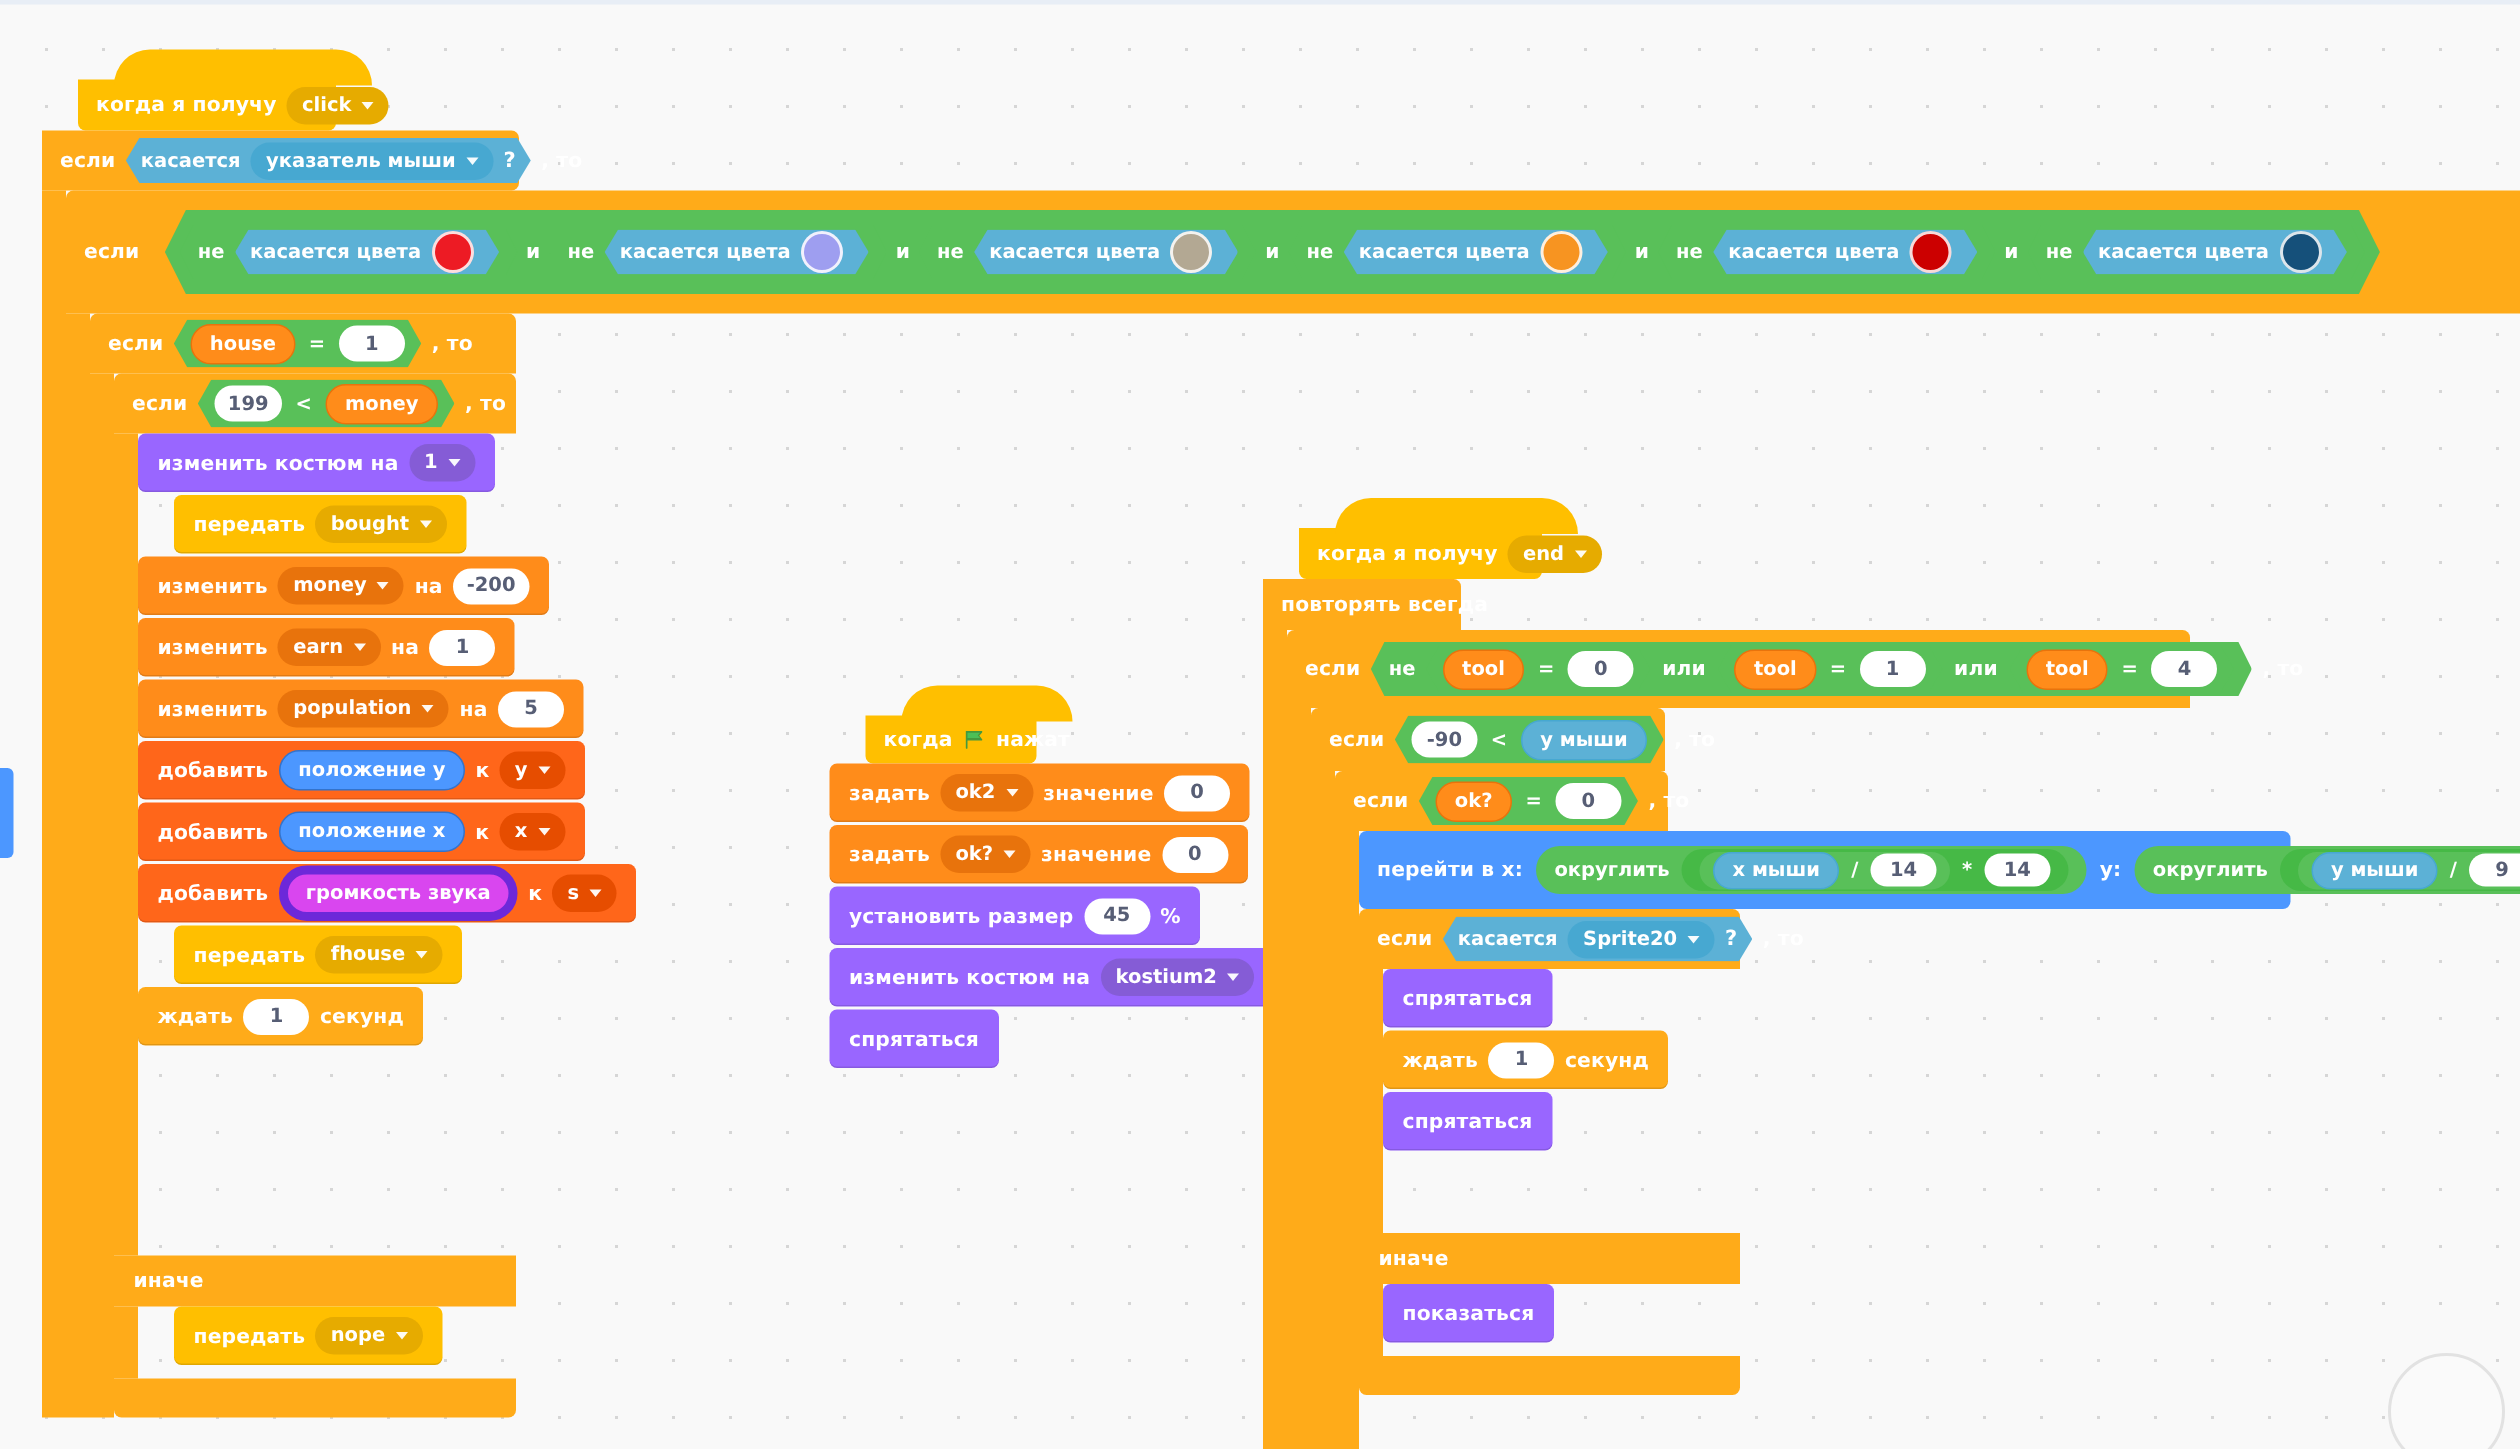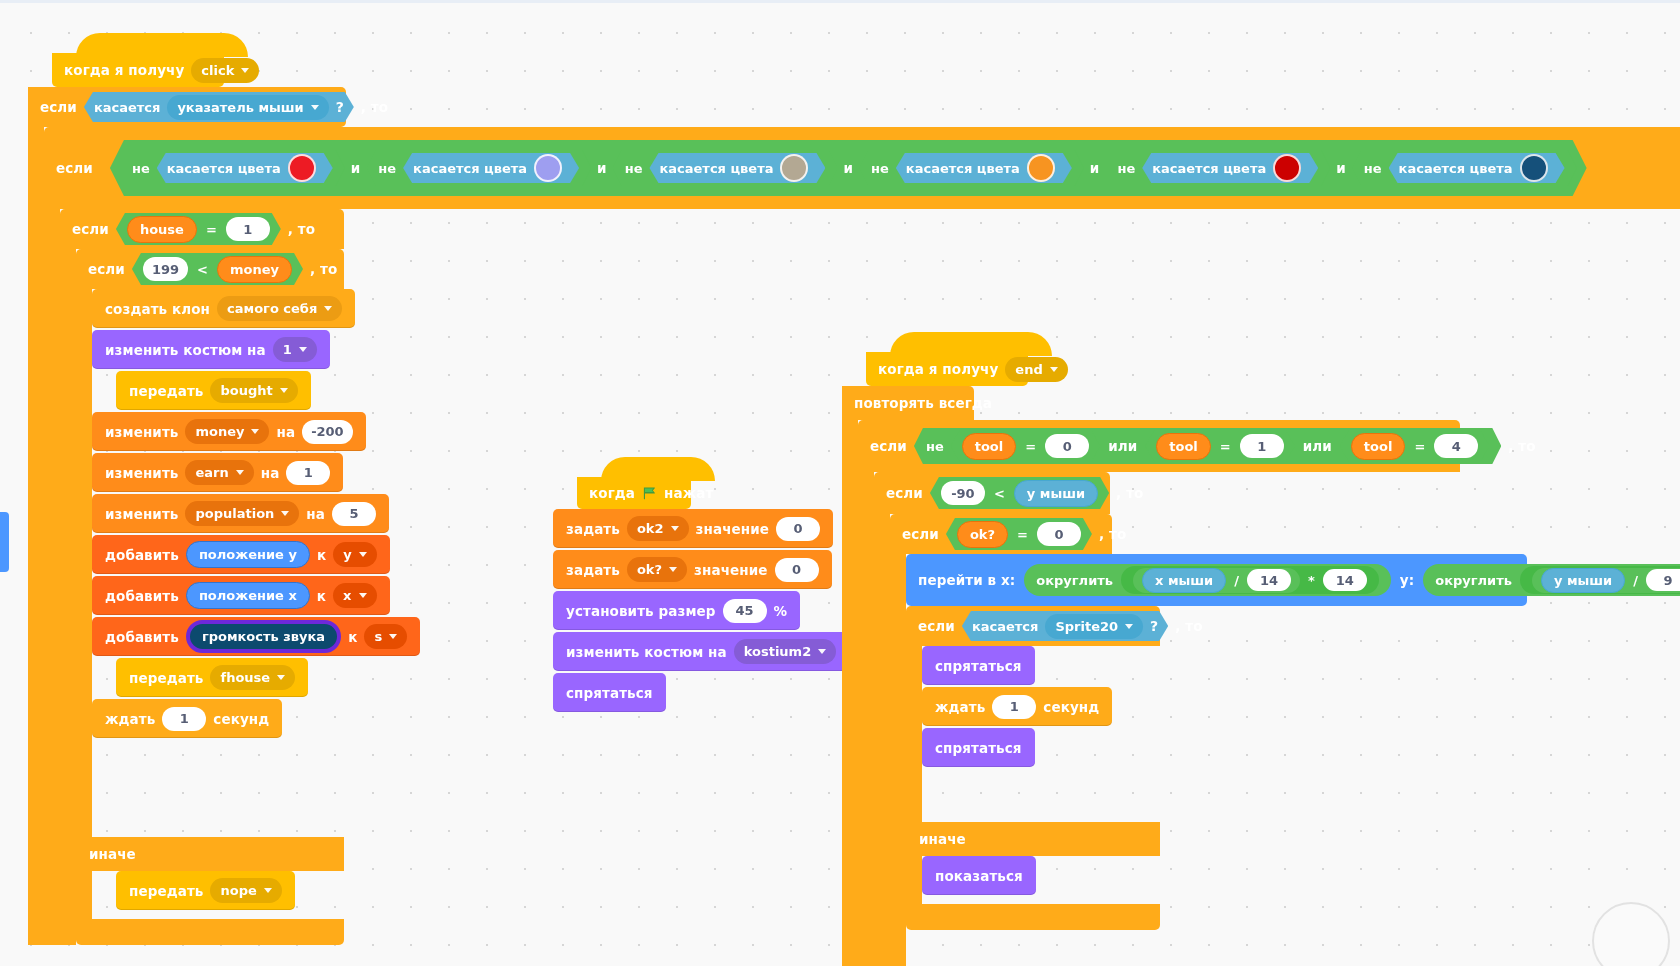--- a/index.html
+++ b/index.html
@@ -68,21 +68,21 @@
 
   
   .oval{
     display:inline-flex;align-items:center;justify-content:center;
     border-radius:999px;padding:0 12px;height:25px;
     font-size:13px;font-weight:600;color:#fff;
   }
   .oval.white{background:#fff;color:#575e75;min-width:26px;padding:0 9px;height:24px;}
   .oval.var{background:#ff8c1a;border:1px solid #e8730c;}
   .oval.sens{background:#5cb1d6;border:1px solid #47a8d1;}
-  .oval.looks{background:#0c4a6e;border:4px solid #6d28d9;text-align:right;}
+  .oval.looks{background:#d946ef;border:6px solid #6d28d9;text-align:right;}
   .oval.motion{background:#4c97ff;border:1px solid #3373cc;}
 
   
   .dd{
     display:inline-flex;align-items:center;gap:7px;
     border-radius:999px;padding:0 10px;height:25px;
     font-size:13px;font-weight:600;color:#fff;
   }
   .dd .car{
     width:0;height:0;border-left:4.5px solid transparent;border-right:4.5px solid transparent;
@@ -241,29 +241,20 @@
           <span class="oval white">199</span>
           <span>&lt;</span>
           <span class="oval var">money</span>
         </span>
         <span class="lbl">, то</span>
       </div>
     </div>
     <div class="blk c-control" style="left:48px;top:236px;width:16px;height:548px;"></div>
 
     <div id="clickBody" class="blk" style="left:64px;top:236px;">
-        <div class="blk stack c-control" style="position: relative; margin-bottom: 2px; width: fit-content; height: 39px;">
-          <div class="row" style="height: 100%;">
-            <span class="lbl">создать клон</span>
-            <span class="dd c-control-dk">
-              <span>самого себя</span>
-              <i class="car"></i>
-            </span>
-          </div>
-        </div>
         <div class="blk stack c-looks" style="position: relative; margin-bottom: 2px; width: fit-content; height: 39px;">
           <div class="row" style="height: 100%;">
             <span class="lbl">изменить костюм на</span>
             <span class="dd c-looks-in">
               <span>1</span>
               <i class="car"></i>
             </span>
           </div>
         </div>
         <div class="blk stack c-event" style="position: relative; margin-bottom: 2px; width: fit-content; height: 39px;">

